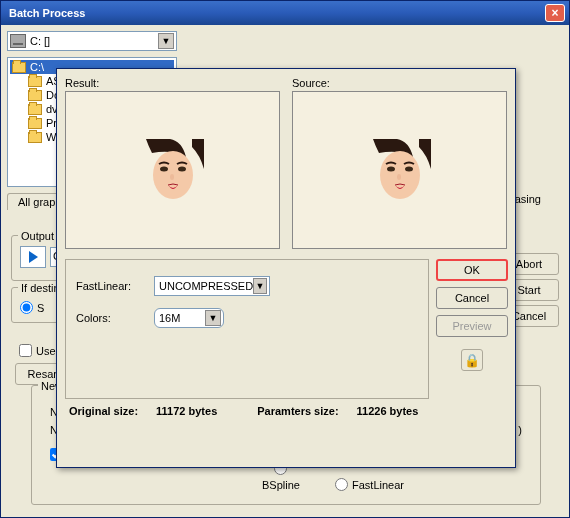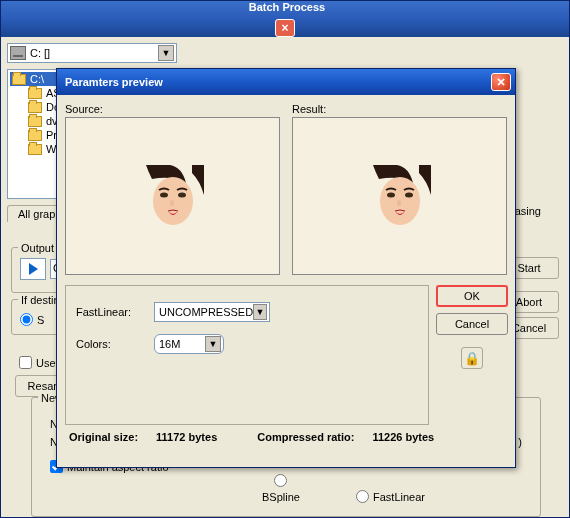--- a/index.html
+++ b/index.html
@@ -1,20 +1,20 @@
 <!DOCTYPE html>
 <html><head>
 <meta charset="utf-8">
 <style>
   * { box-sizing: border-box; margin: 0; padding: 0; font-family: Tahoma, Arial, sans-serif; font-size: 11px; }
   body { background: #ece9d8; width: 570px; height: 518px; overflow: hidden; position: relative; }
 
   
   .outer-win { width: 570px; height: 518px; background: #ece9d8; border: 1px solid #0a246a; }
-  .outer-title { height: 36px; background: linear-gradient(to bottom, #3a6fc9 0%, #2a5bb8 50%, #1a4590 100%); color: #fff; display: flex; align-items: center; padding: 0 4px; font-weight: bold; font-size: 13px; flex-direction: column; }
+  .outer-title { height: 24px; background: linear-gradient(to bottom, #3a6fc9 0%, #2a5bb8 50%, #1a4590 100%); color: #fff; display: flex; align-items: center; padding: 0 4px; font-weight: bold; font-size: 13px; }
   .outer-title-text { flex: 1; padding-left: 4px; }
   .title-close { width: 20px; height: 18px; background: #e35f4a; border: 1px solid #fff; border-radius: 3px; display: flex; align-items: center; justify-content: center; color: #fff; font-weight: bold; font-size: 12px; cursor: pointer; }
 
   .outer-body { padding: 6px; position: relative; }
 
   
   .drive-row { display: flex; gap: 6px; }
   .drive-combo { width: 170px; height: 20px; border: 1px solid #7f9db9; background: #fff; display: flex; align-items: center; padding: 0 2px; }
   .drive-icon { width: 16px; height: 14px; background: #aaa; border: 1px solid #666; margin-right: 4px; position: relative; }
   .drive-icon::after { content: ""; position: absolute; top: 8px; left: 2px; width: 10px; height: 2px; background: #666; }
@@ -171,81 +171,77 @@
           </div>
         <div class="chk-row" style="margin-top:12px;">
             <input type="checkbox" checked="" style="">
             <span>Maintain aspect ratio</span>
           </div>
       </div>
       <div style="position:absolute; left:230px; bottom:10px;flex-direction:column;" class="radio-row">
           <input type="radio" style="">
           <span>BSpline</span>
         </div>
-      <div style="position:absolute; left:324px; bottom:10px;" class="radio-row">
+      <div style="position:absolute; left:303px; bottom:10px;" class="radio-row">
           <input type="radio" style="">
           <span>FastLinear</span>
         </div>
     </div>
 
     <div class="side-btns">
+      <button class="xp-btn" style="margin-top:8px;">Abort</button>
       <button class="xp-btn">Start</button>
-      <button class="xp-btn" style="margin-top:8px;">Abort</button>
       <button class="xp-btn">Cancel</button>
     </div>
   </div>
 </div>
 
 <div class="modal">
-  <div class="modal-title">
-    <span class="modal-title-text">Paramters preview</span>
-    <div class="modal-close">✕</div>
-  </div>
   <div class="modal-body">
     <div class="preview-row">
+      <div class="preview-col">
+        <div class="preview-label">Result:</div>
+        <div class="preview-pane">
+          <div class="face">
+            <svg viewBox="0 0 62 62">
+              <rect width="62" height="62" fill="#f5f0e0"></rect>
+              <path d="M4 0 L28 0 Q40 2 44 18 Q30 10 10 14 Q6 6 4 0 Z" fill="#2a1810"></path>
+              <ellipse cx="31" cy="36" rx="20" ry="24" fill="#f4c9a8"></ellipse>
+              <path d="M50 0 L62 0 L62 30 Q58 16 50 8 Z" fill="#2a1810"></path>
+              <ellipse cx="22" cy="30" rx="4" ry="2.5" fill="#3a2818"></ellipse>
+              <ellipse cx="40" cy="30" rx="4" ry="2.5" fill="#3a2818"></ellipse>
+              <path d="M17 25 Q22 22 27 25" stroke="#2a1810" stroke-width="2" fill="none"></path>
+              <path d="M35 25 Q40 22 45 25" stroke="#2a1810" stroke-width="2" fill="none"></path>
+              <path d="M26 46 Q31 52 36 46 Q33 50 31 50 Q29 50 26 46 Z" fill="#c8203a"></path>
+              <path d="M26 46 Q31 44 36 46" stroke="#a01828" stroke-width="1" fill="none"></path>
+              <ellipse cx="30" cy="38" rx="2" ry="3" fill="#e8b090" opacity="0.6"></ellipse>
+            </svg>
+          </div>
+        </div>
+      </div>
       <div class="preview-col">
         <div class="preview-label">Source:</div>
         <div class="preview-pane">
           <div class="face">
             <svg viewBox="0 0 62 62">
               <rect width="62" height="62" fill="#f5f0e0"></rect>
               <path d="M4 0 L28 0 Q40 2 44 18 Q30 10 10 14 Q6 6 4 0 Z" fill="#2a1810"></path>
               <ellipse cx="31" cy="36" rx="20" ry="24" fill="#f4c9a8"></ellipse>
               <path d="M50 0 L62 0 L62 30 Q58 16 50 8 Z" fill="#2a1810"></path>
               <ellipse cx="22" cy="30" rx="4" ry="2.5" fill="#3a2818"></ellipse>
               <ellipse cx="40" cy="30" rx="4" ry="2.5" fill="#3a2818"></ellipse>
               <path d="M17 25 Q22 22 27 25" stroke="#2a1810" stroke-width="2" fill="none"></path>
               <path d="M35 25 Q40 22 45 25" stroke="#2a1810" stroke-width="2" fill="none"></path>
               <path d="M26 46 Q31 52 36 46 Q33 50 31 50 Q29 50 26 46 Z" fill="#c8203a"></path>
               <path d="M26 46 Q31 44 36 46" stroke="#a01828" stroke-width="1" fill="none"></path>
               <ellipse cx="30" cy="38" rx="2" ry="3" fill="#e8b090" opacity="0.6"></ellipse>
             </svg>
           </div>
         </div>
       </div>
-      <div class="preview-col">
-        <div class="preview-label">Result:</div>
-        <div class="preview-pane">
-          <div class="face">
-            <svg viewBox="0 0 62 62">
-              <rect width="62" height="62" fill="#f5f0e0"></rect>
-              <path d="M4 0 L28 0 Q40 2 44 18 Q30 10 10 14 Q6 6 4 0 Z" fill="#2a1810"></path>
-              <ellipse cx="31" cy="36" rx="20" ry="24" fill="#f4c9a8"></ellipse>
-              <path d="M50 0 L62 0 L62 30 Q58 16 50 8 Z" fill="#2a1810"></path>
-              <ellipse cx="22" cy="30" rx="4" ry="2.5" fill="#3a2818"></ellipse>
-              <ellipse cx="40" cy="30" rx="4" ry="2.5" fill="#3a2818"></ellipse>
-              <path d="M17 25 Q22 22 27 25" stroke="#2a1810" stroke-width="2" fill="none"></path>
-              <path d="M35 25 Q40 22 45 25" stroke="#2a1810" stroke-width="2" fill="none"></path>
-              <path d="M26 46 Q31 52 36 46 Q33 50 31 50 Q29 50 26 46 Z" fill="#c8203a"></path>
-              <path d="M26 46 Q31 44 36 46" stroke="#a01828" stroke-width="1" fill="none"></path>
-              <ellipse cx="30" cy="38" rx="2" ry="3" fill="#e8b090" opacity="0.6"></ellipse>
-            </svg>
-          </div>
-        </div>
-      </div>
     </div>
 
     <div class="tab-area">
       <div class="tab-left">
         <div class="tab-content">
           <div class="form-row">
             <span class="form-label">FastLinear:</span>
             <div class="combo combo-wide">
               <span class="combo-val">UNCOMPRESSED</span>
               <div class="dd-btn">▼</div>
@@ -256,30 +252,31 @@
             <div class="combo combo-narrow">
               <span class="combo-val">16M</span>
               <div class="dd-btn">▼</div>
             </div>
           </div>
         </div>
       </div>
       <div class="modal-btn-col">
         <button class="xp-btn-wide xp-btn-default">OK</button>
         <button class="xp-btn-wide">Cancel</button>
+        <button class="xp-btn-wide xp-btn-disabled">Preview</button>
         <div class="lock-icon">
             <span class="lock-glyph">🔒</span>
           </div>
       </div>
     </div>
 
     <div class="size-row">
       <div class="size-pair">
         <span>Original size:</span>
         <span>11172 bytes</span>
       </div>
       <div class="size-pair">
-        <span>Compressed ratio:</span>
+        <span>Paramters size:</span>
         <span>11226 bytes</span>
       </div>
     </div>
   </div>
 </div>
 
 </body></html>

